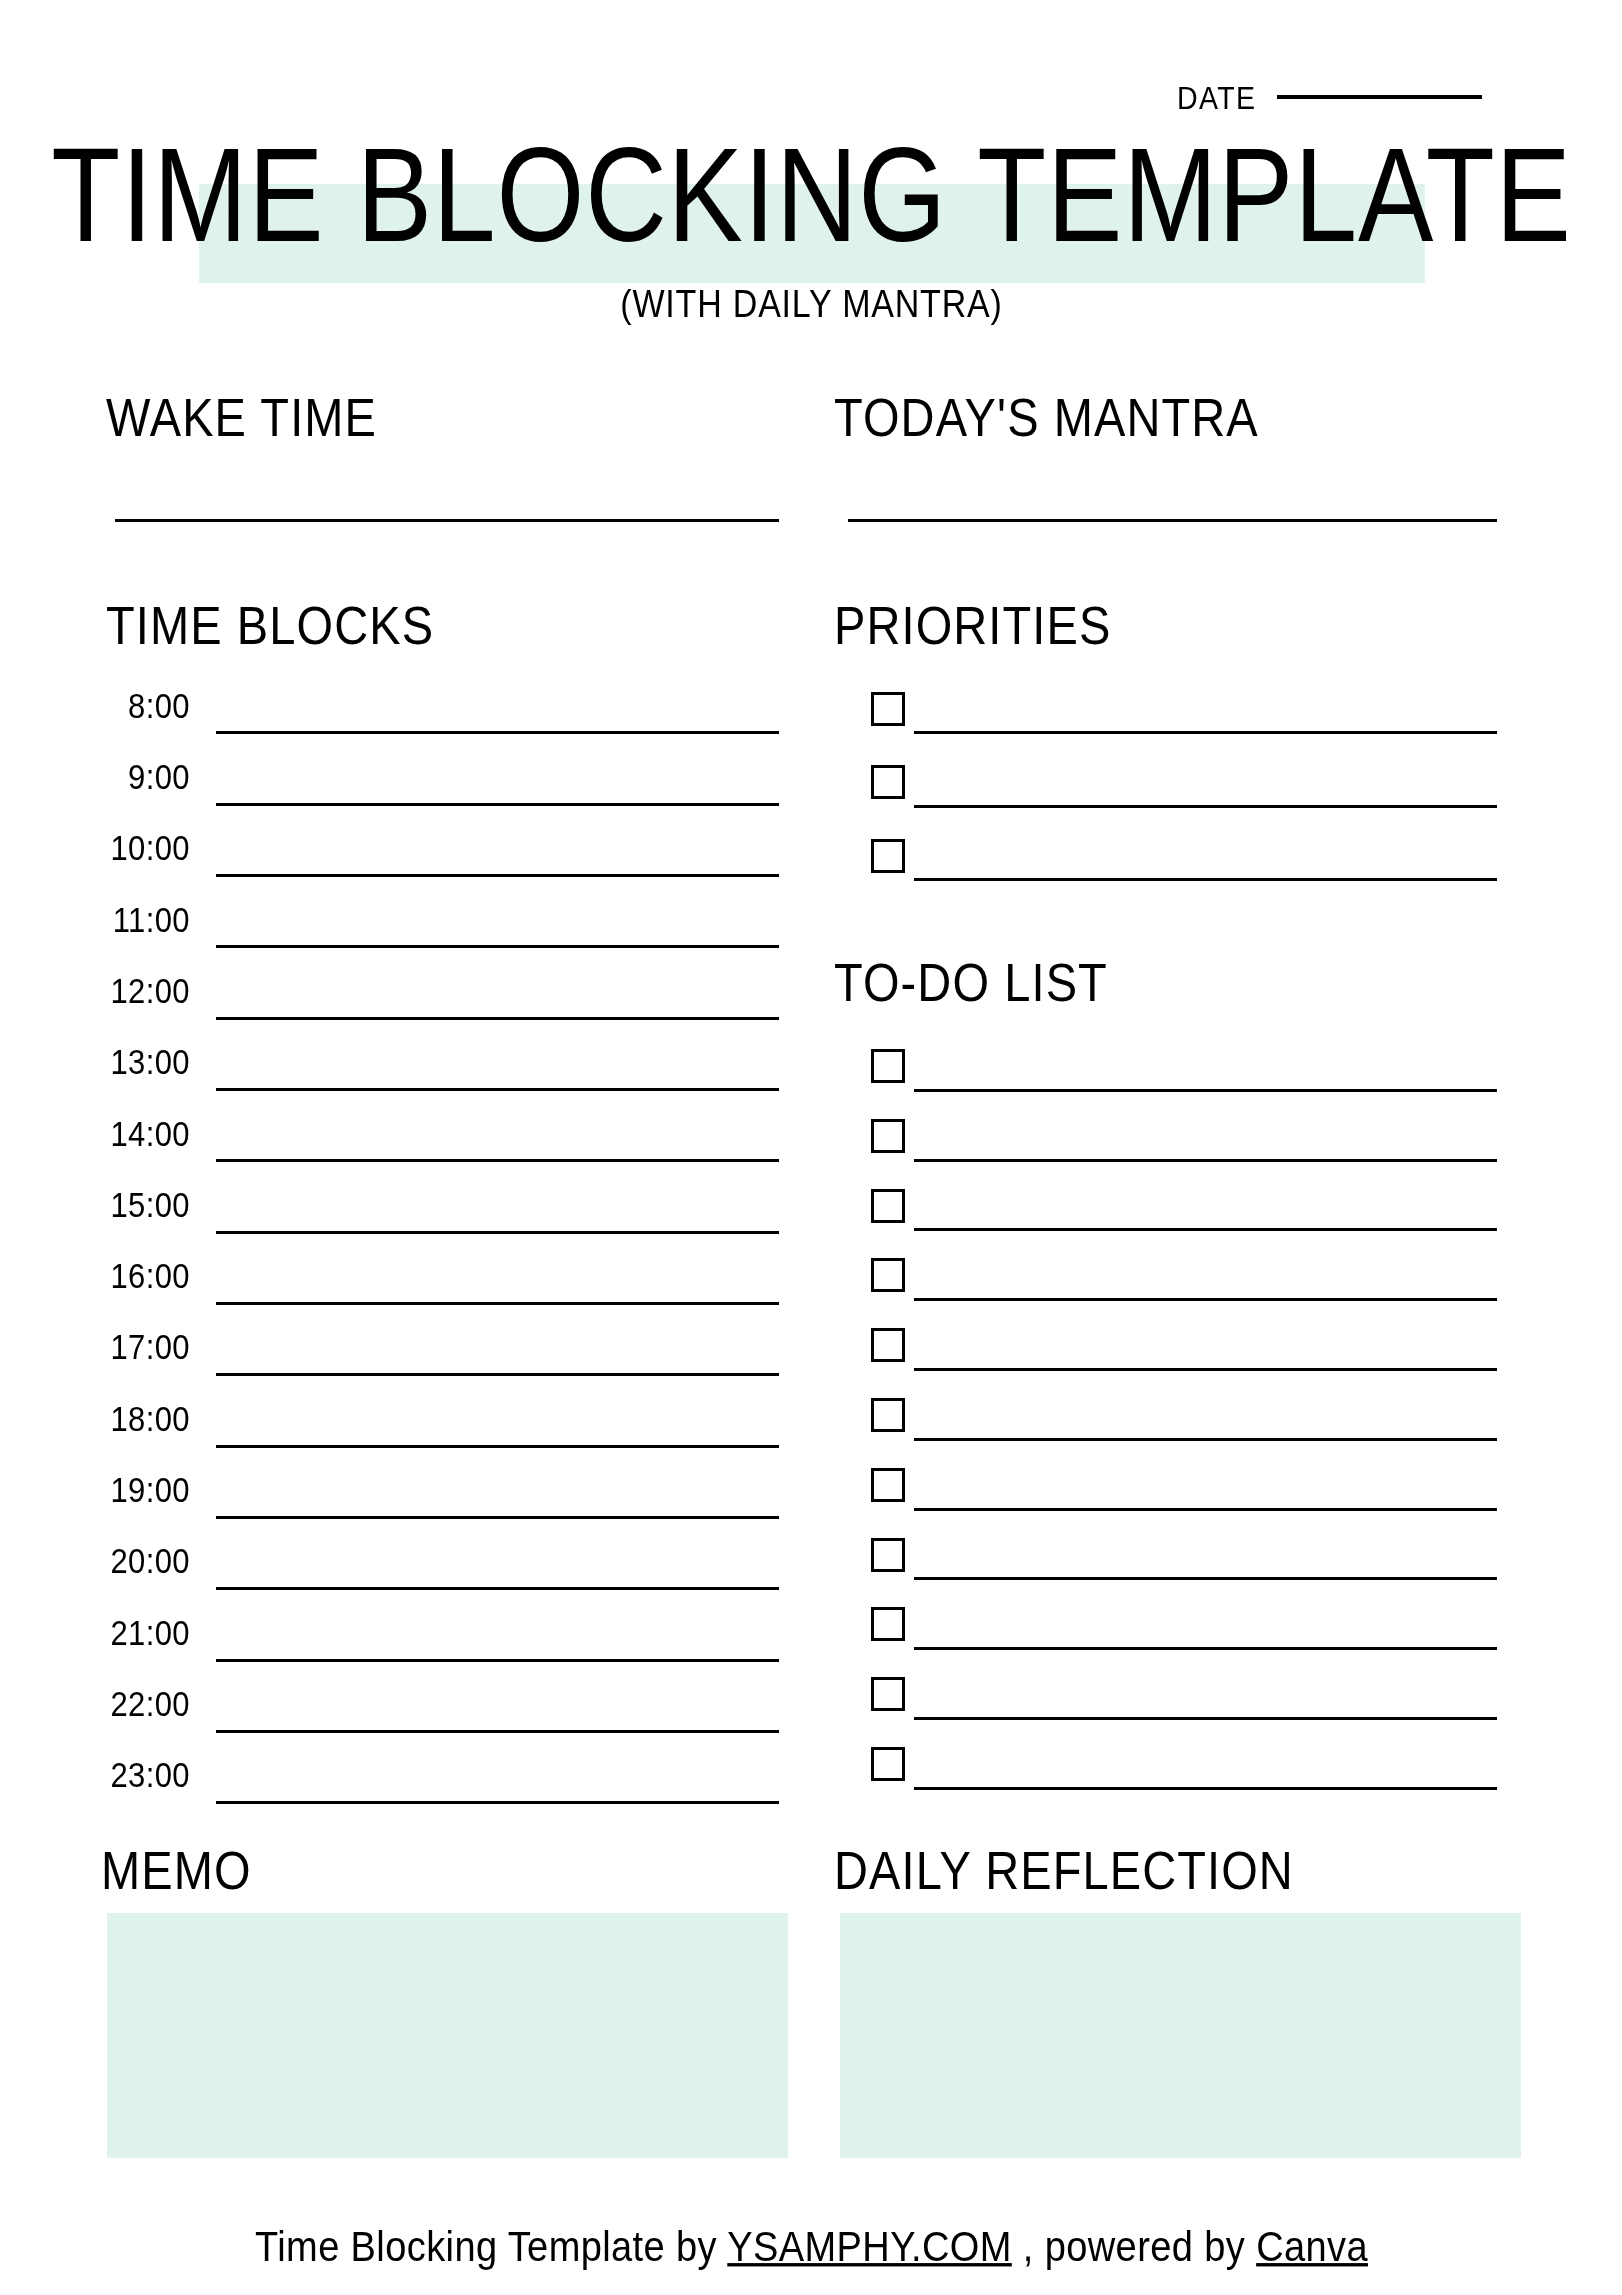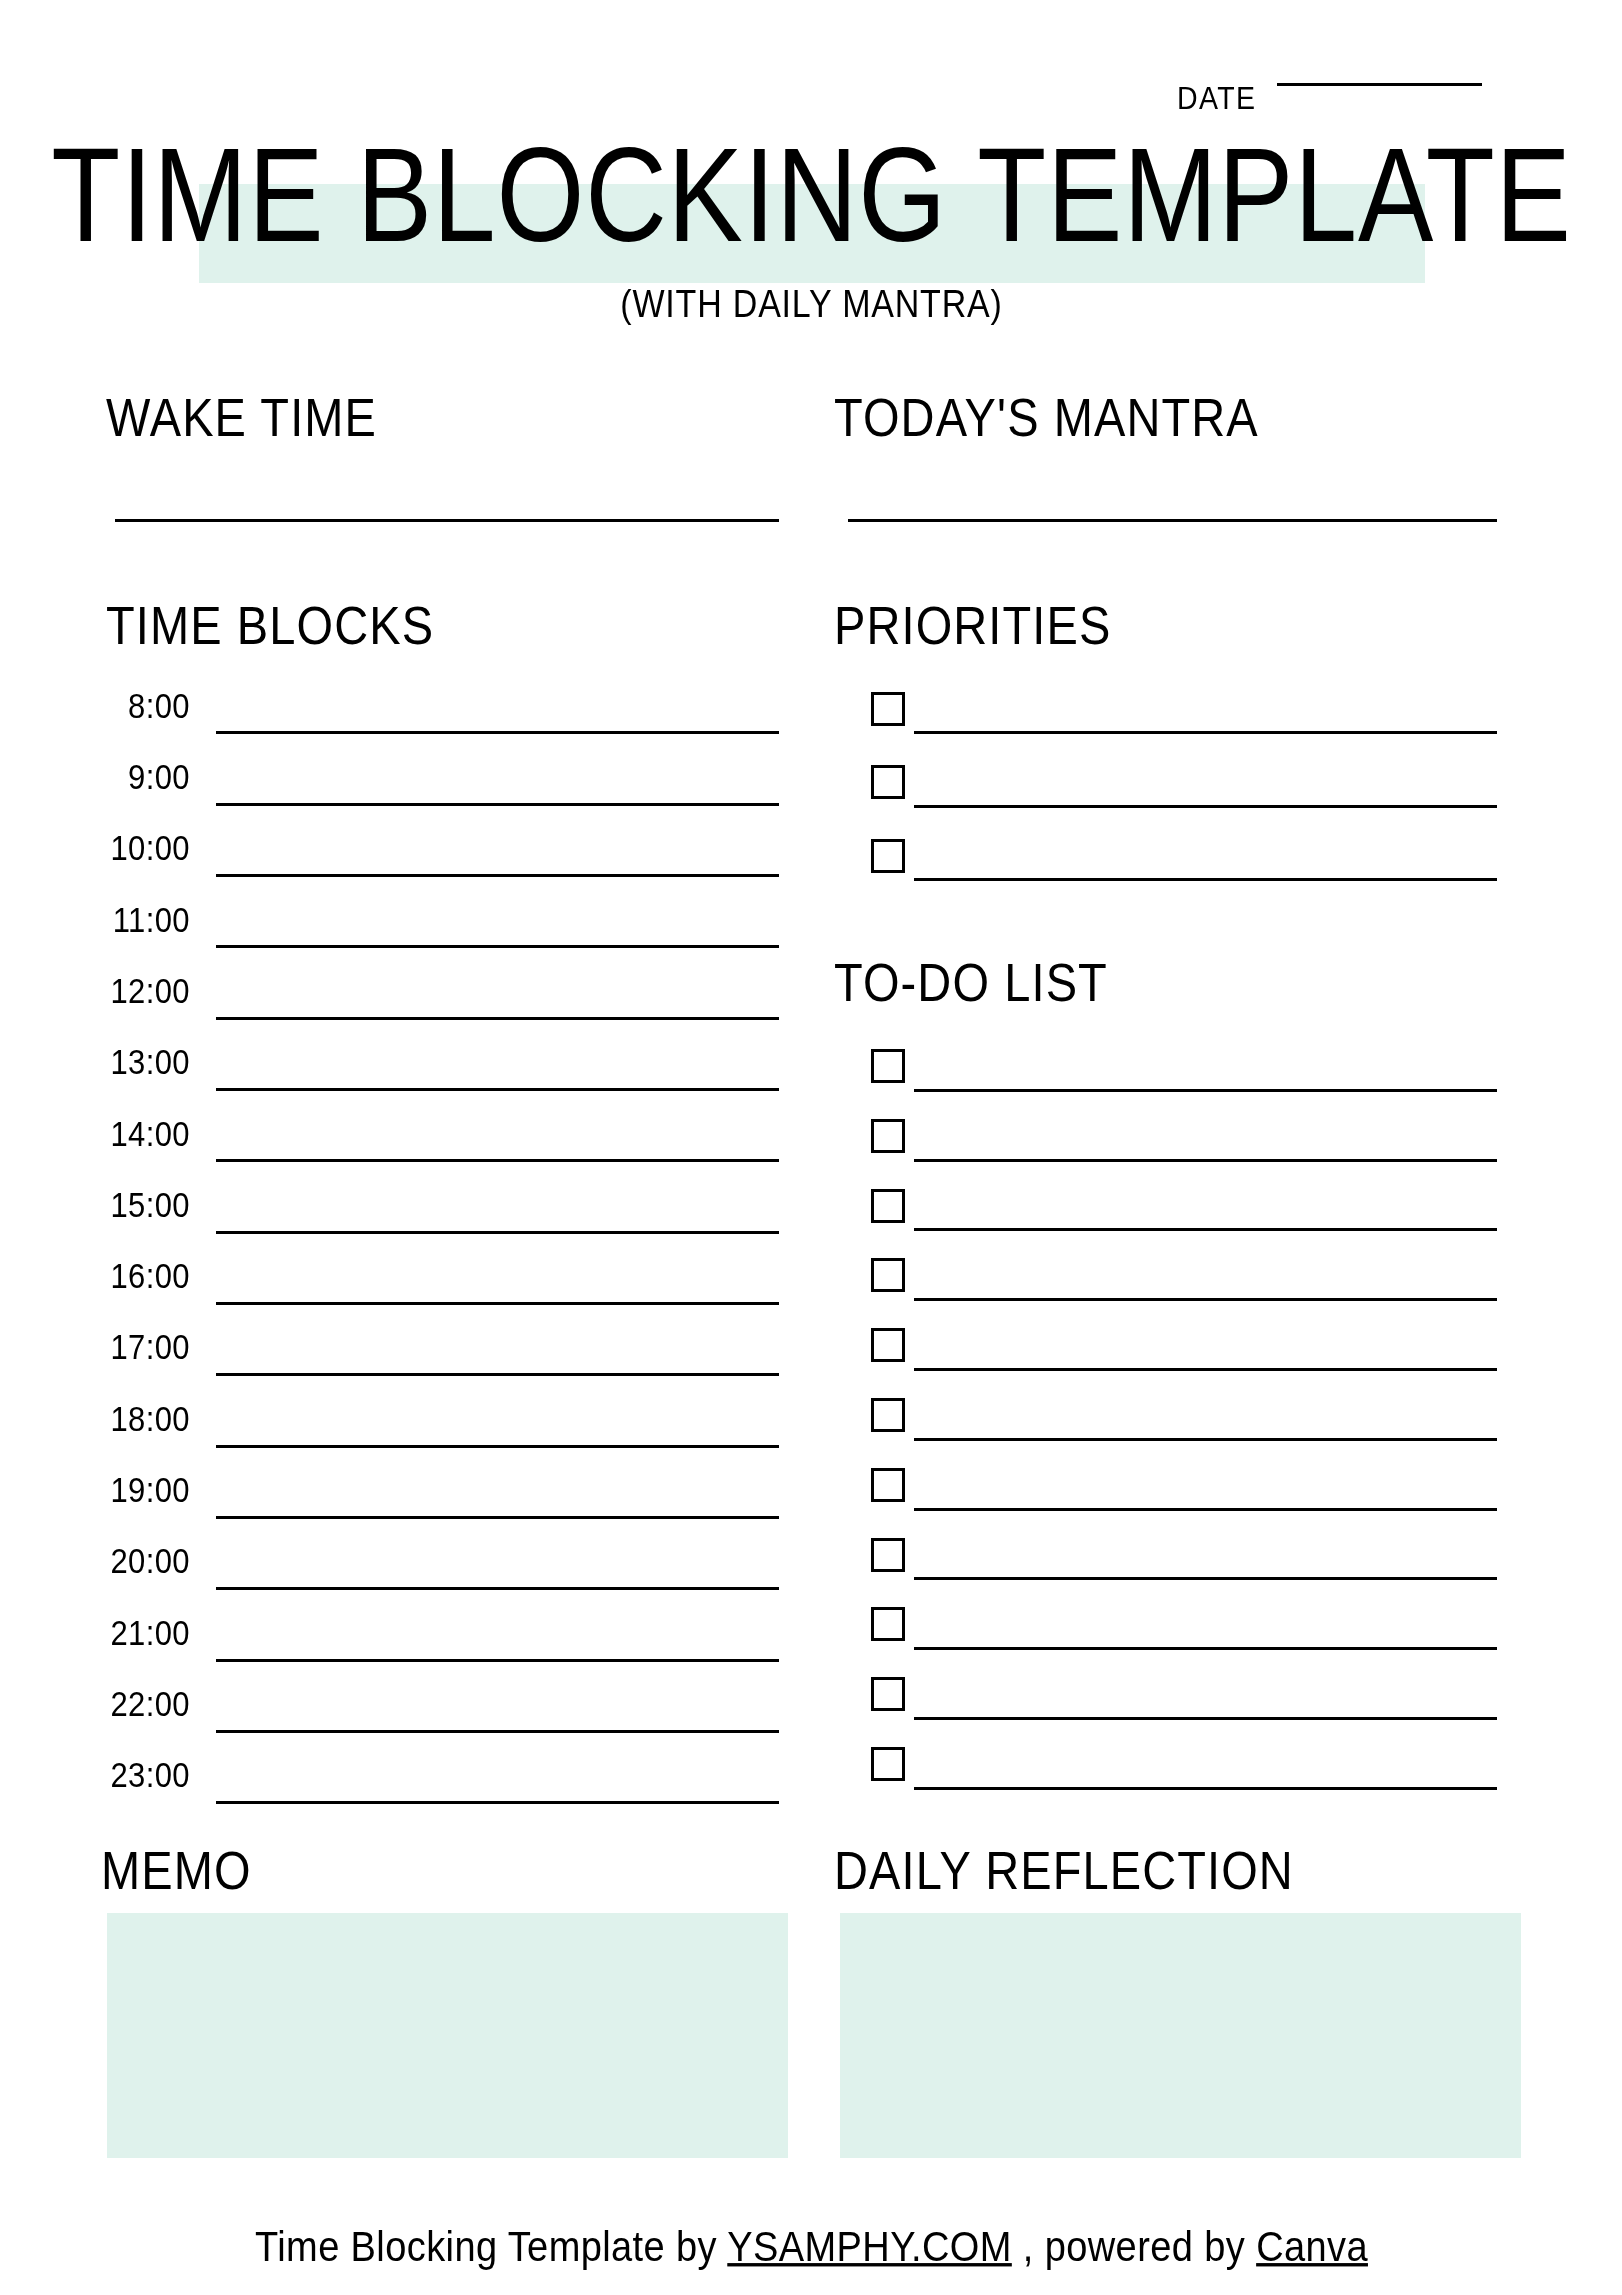--- a/index.html
+++ b/index.html
@@ -20,21 +20,21 @@
     background: #000000;
     height: 3.1px;
   }
 
   
   #date-row {
     position: absolute;
     left: 1177px;
     top: 83px;
     display: flex;
-    align-items: flex-start;
+    align-items: center;
     gap: 13.8px;
   }
   #date-label {
     font-family: "Liberation Sans Narrow", "Liberation Sans", sans-serif;
     font-size: 31px;
     letter-spacing: 1.5px;
     line-height: 1;
     transform: scaleX(0.92);
     transform-origin: left bottom;
   }

